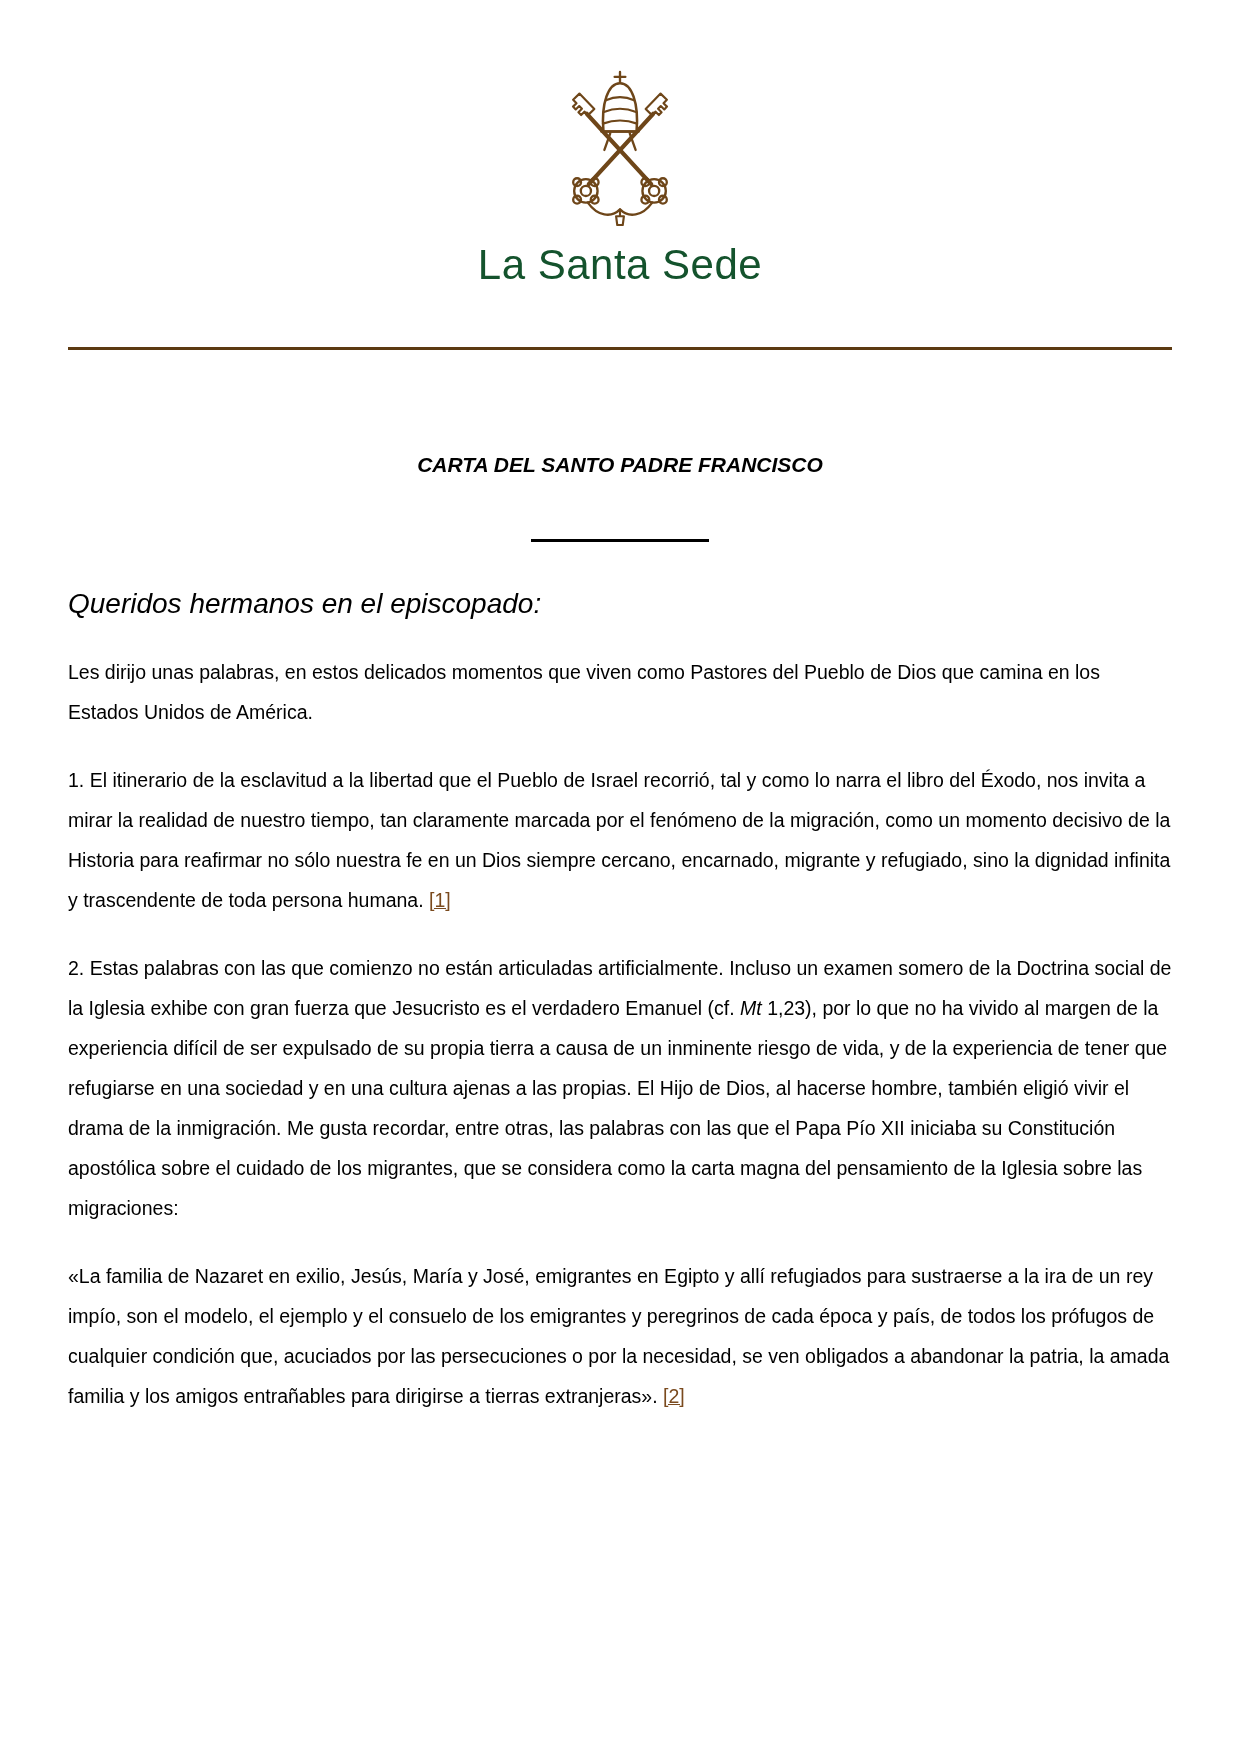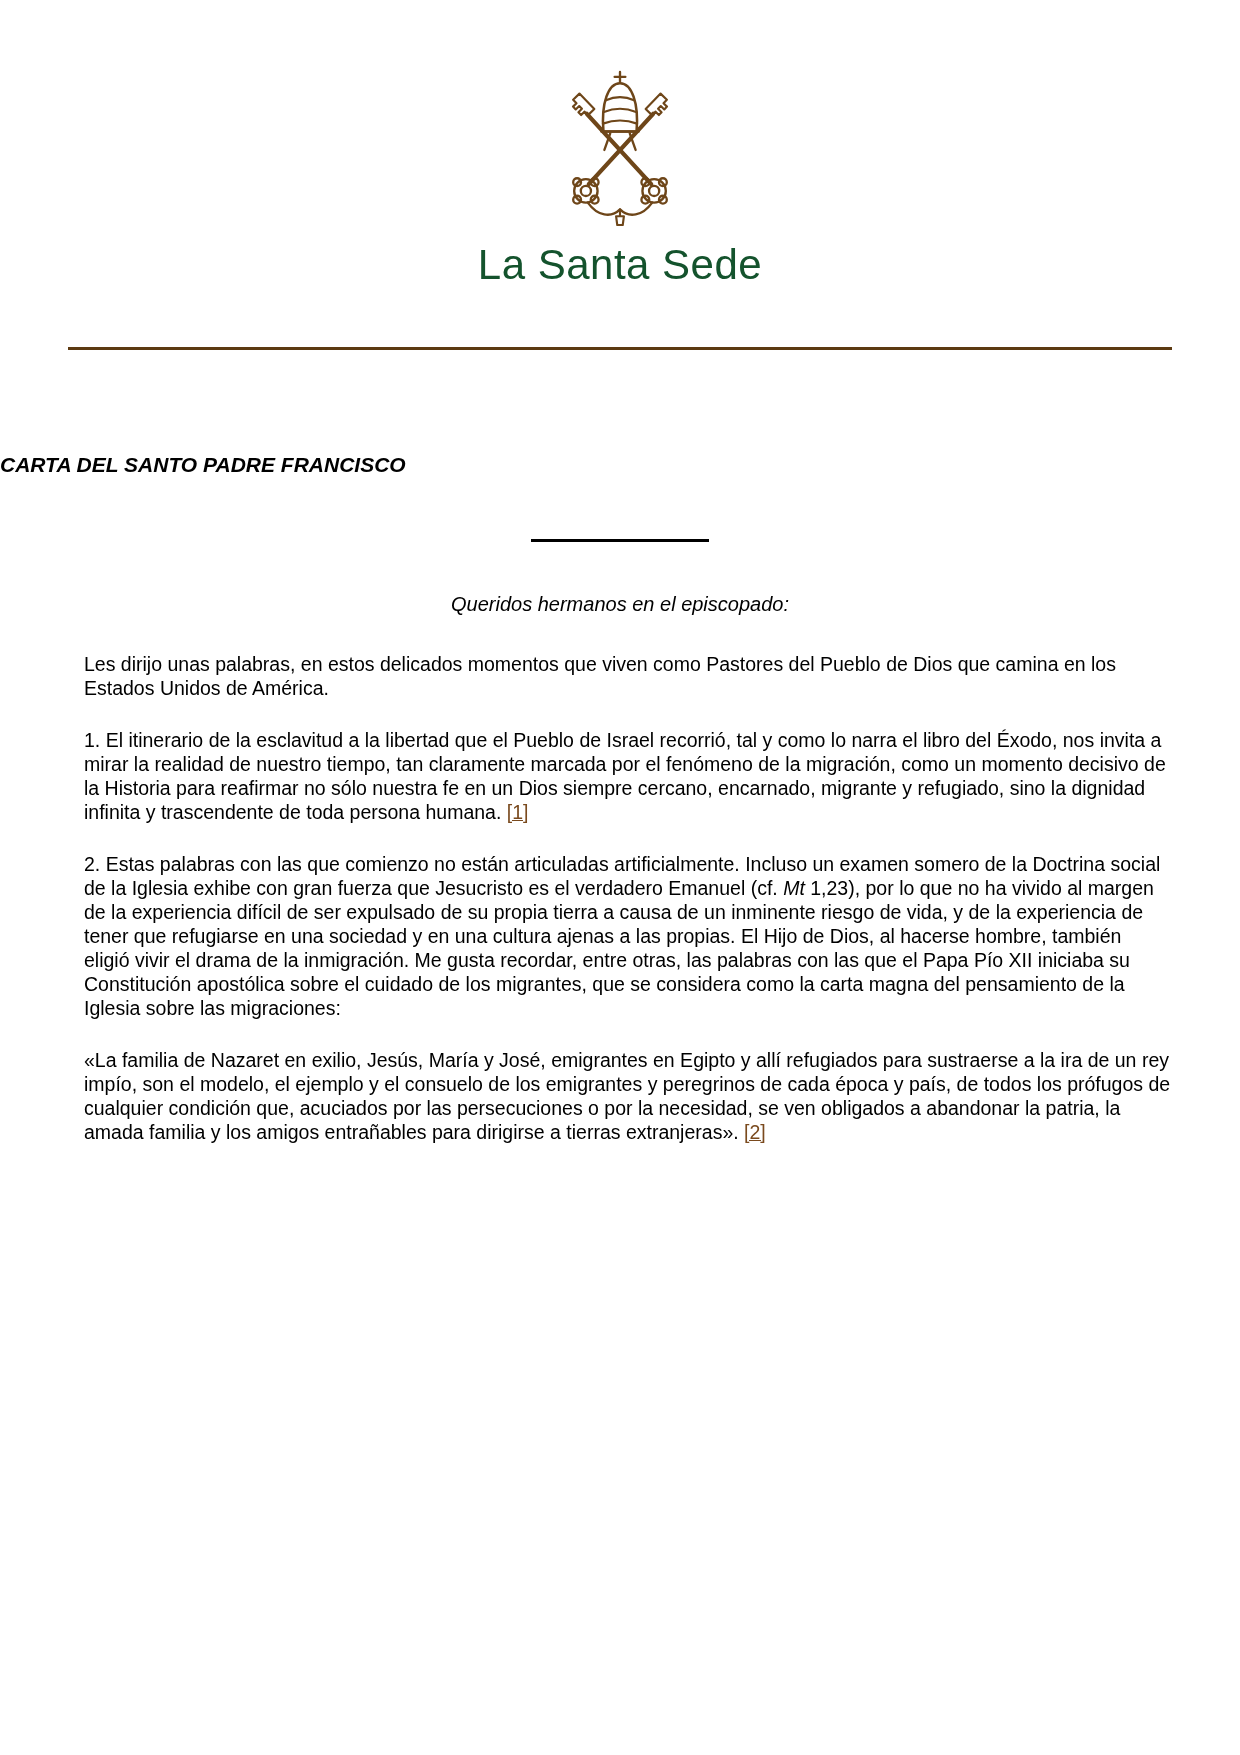--- a/index.html
+++ b/index.html
@@ -29,21 +29,21 @@
   }
   .header-rule {
     border: none;
     border-top: 3px solid #5c3a11;
     margin: 57px 68px 0 68px;
   }
 
   
   .doc-title {
     margin-top: 98px;
-    text-align: left;
+    text-align: center;
     font-weight: bold;
     font-style: italic;
     font-size: 21px;
     line-height: 34px;
     color: #000000;
   }
 
   
   .separator {
     width: 178px; height: 3px;
@@ -51,28 +51,27 @@
     margin: 57px auto 0 auto;
   }
 
   
   .doc-body {
     padding: 0 68px;
   }
   .salutation {
     margin: 42px 0 28px 0;
     font-style: italic;
-    font-size: 20px;
+    font-size: 28px;
     line-height: 40px;
-    text-align: center;
   }
   .doc-body p.body-par {
-    margin: 0 0 28px 16px;
+    margin: 0 0 28px 0;
     font-size: 19.5px;
-    line-height: 24px;
+    line-height: 40px;
   }
   .footnote-link {
     color: #7a4a1e;
     text-decoration: underline;
     cursor: pointer;
   }
   em.inline-italic { }
 </style>
 </head>
 <body>

